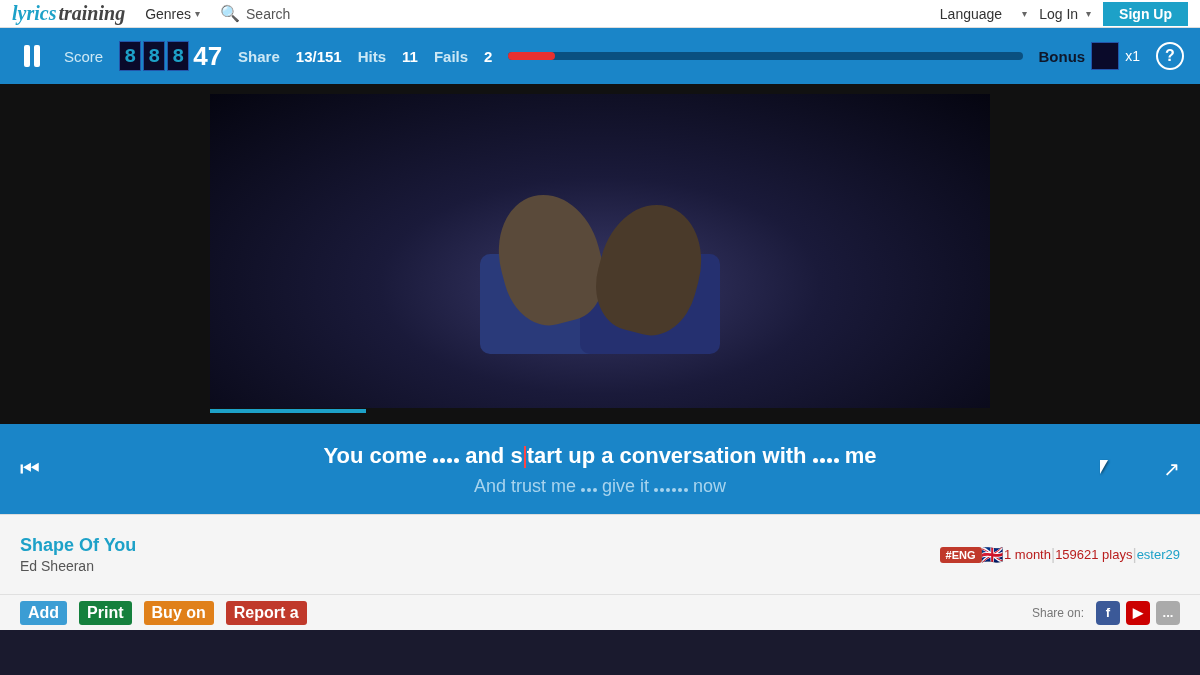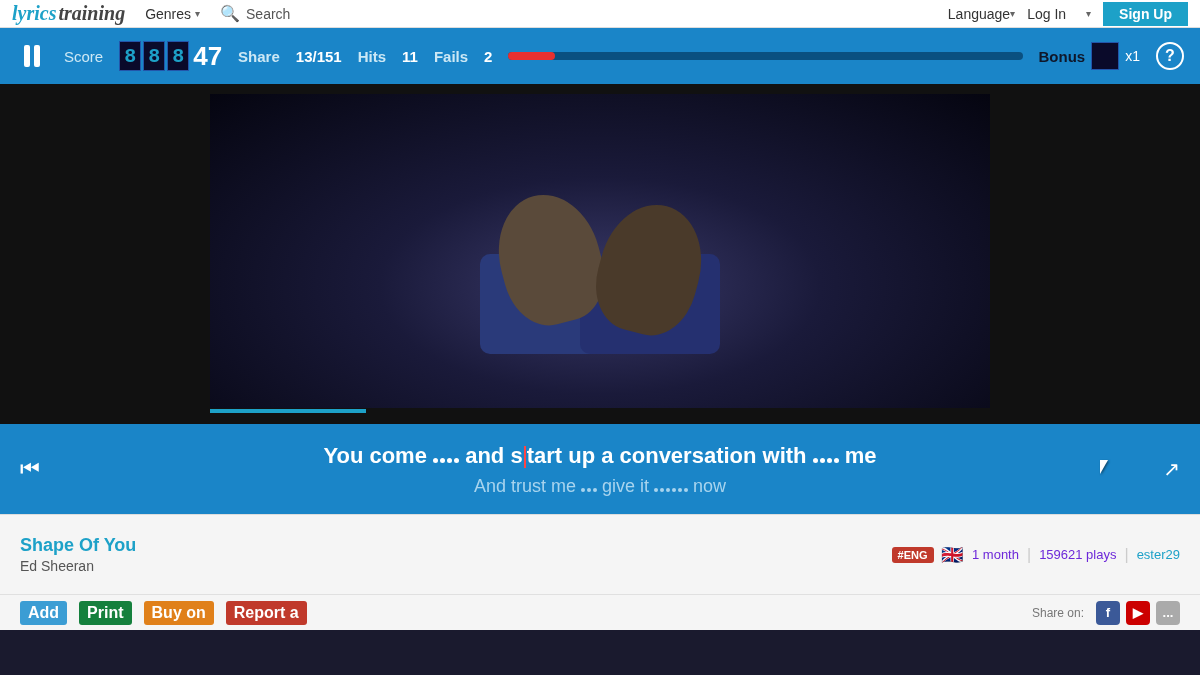--- a/index.html
+++ b/index.html
@@ -57,29 +57,29 @@
       color: #555;
     }
     .search-icon-nav {
       color: #555;
       font-size: 16px;
     }
     .nav-spacer { flex: 1; }
     .nav-language {
       display: flex;
       align-items: center;
-      gap: 0;
+      gap: 20px;
       font-size: 14px;
       color: #333;
       cursor: pointer;
     }
     .nav-login {
       display: flex;
       align-items: center;
-      gap: 20px;
+      gap: 8px;
       font-size: 14px;
       color: #333;
       cursor: pointer;
     }
     .nav-signup {
       background: #1da1c8;
       color: #fff;
       font-size: 14px;
       font-weight: bold;
       padding: 4px 16px;
@@ -390,37 +390,36 @@
       cursor: pointer;
     }
     .song-artist {
       font-size: 14px;
       color: #555;
       margin-top: 2px;
     }
     .song-meta {
       display: flex;
       align-items: center;
-      gap: 8px;
       margin-left: auto;
     }
     .eng-badge {
       background: #c0392b;
       color: white;
       font-size: 11px;
       font-weight: bold;
       padding: 2px 6px;
       border-radius: 3px;
     }
     .flag-icon {
       font-size: 18px;
     }
     .meta-text {
       font-size: 13px;
-      color: #6d28d9;
+      color: #b91c1c;
     }
     .meta-link {
       font-size: 13px;
       color: #1da1c8;
       cursor: pointer;
     }
     .meta-divider {
       color: #ccc;
     }
 

